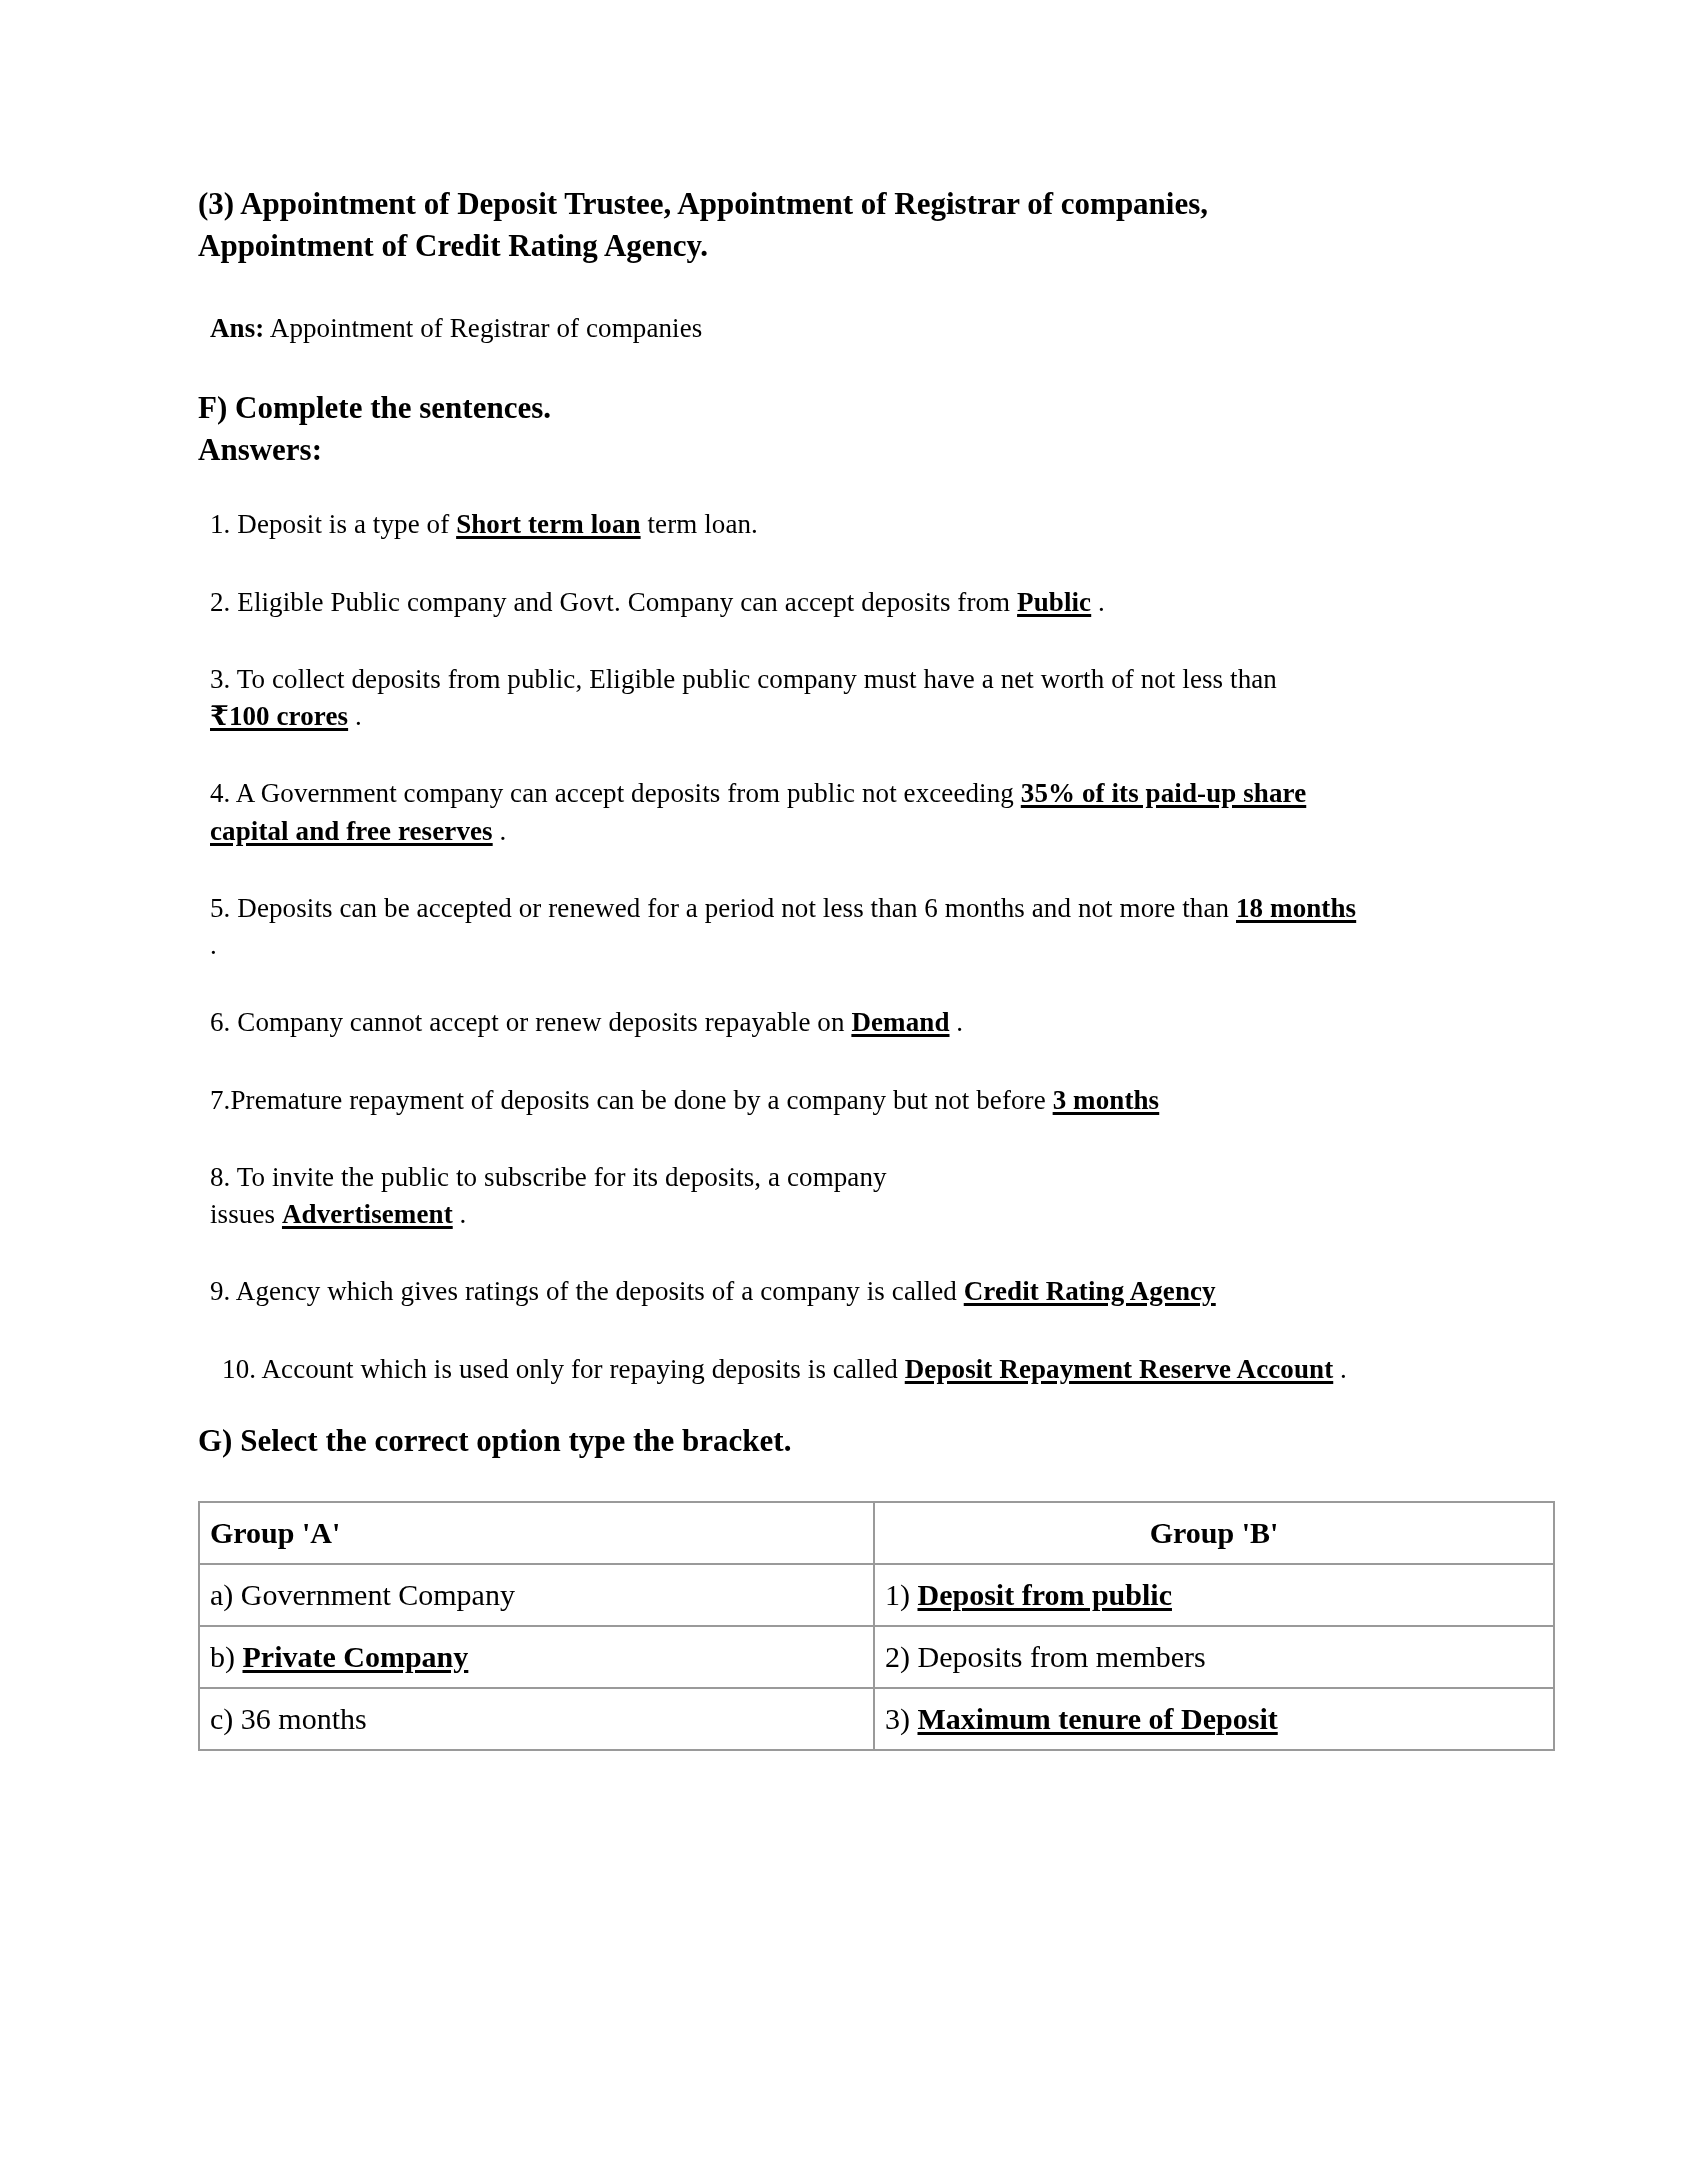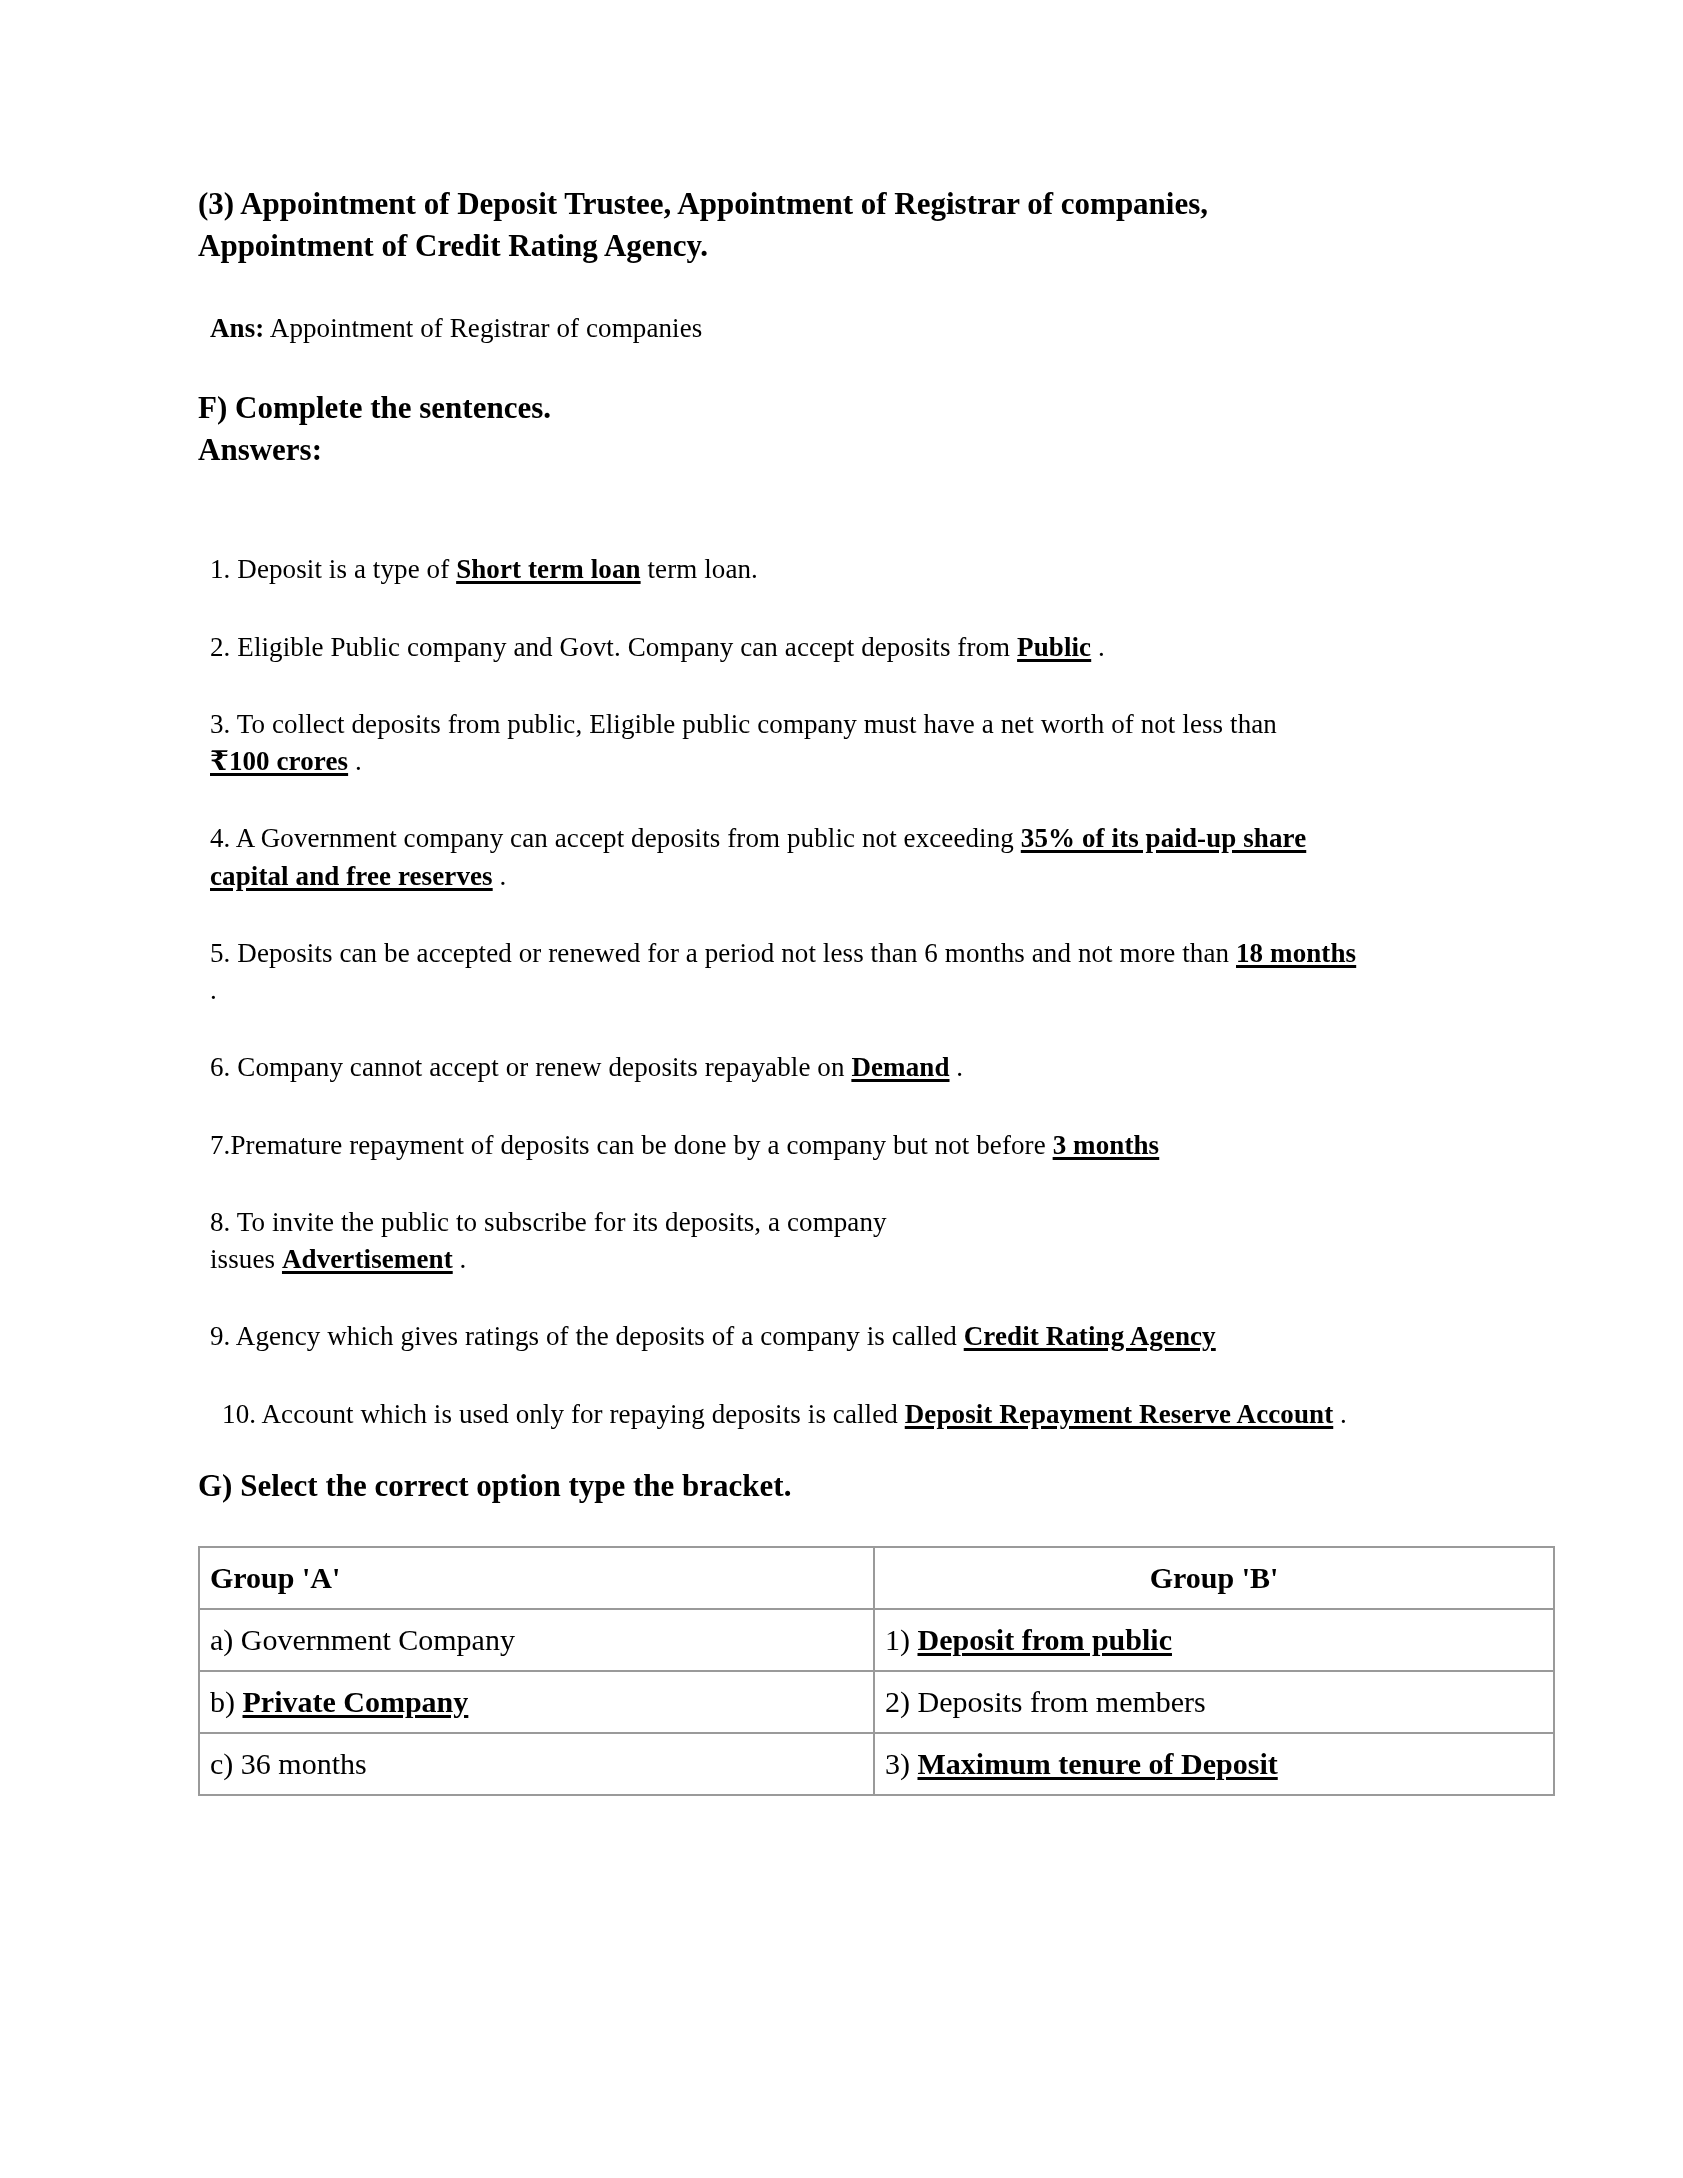--- a/index.html
+++ b/index.html
@@ -36,21 +36,21 @@
   .heading {
     font-weight: bold;
     font-size: 31px;
     line-height: 1.34;
     margin: 0 0 40px 0;
   }
   .heading-2line {
     margin-bottom: 44px;
   }
   .heading-group {
-    margin-bottom: 81px;
+    margin-bottom: 36px;
   }
   .heading-group .line2 {
     display: block;
   }
   .fill {
     font-weight: bold;
     text-decoration: underline;
     text-underline-offset: 3px;
     text-decoration-thickness: 2.5px;
   }

